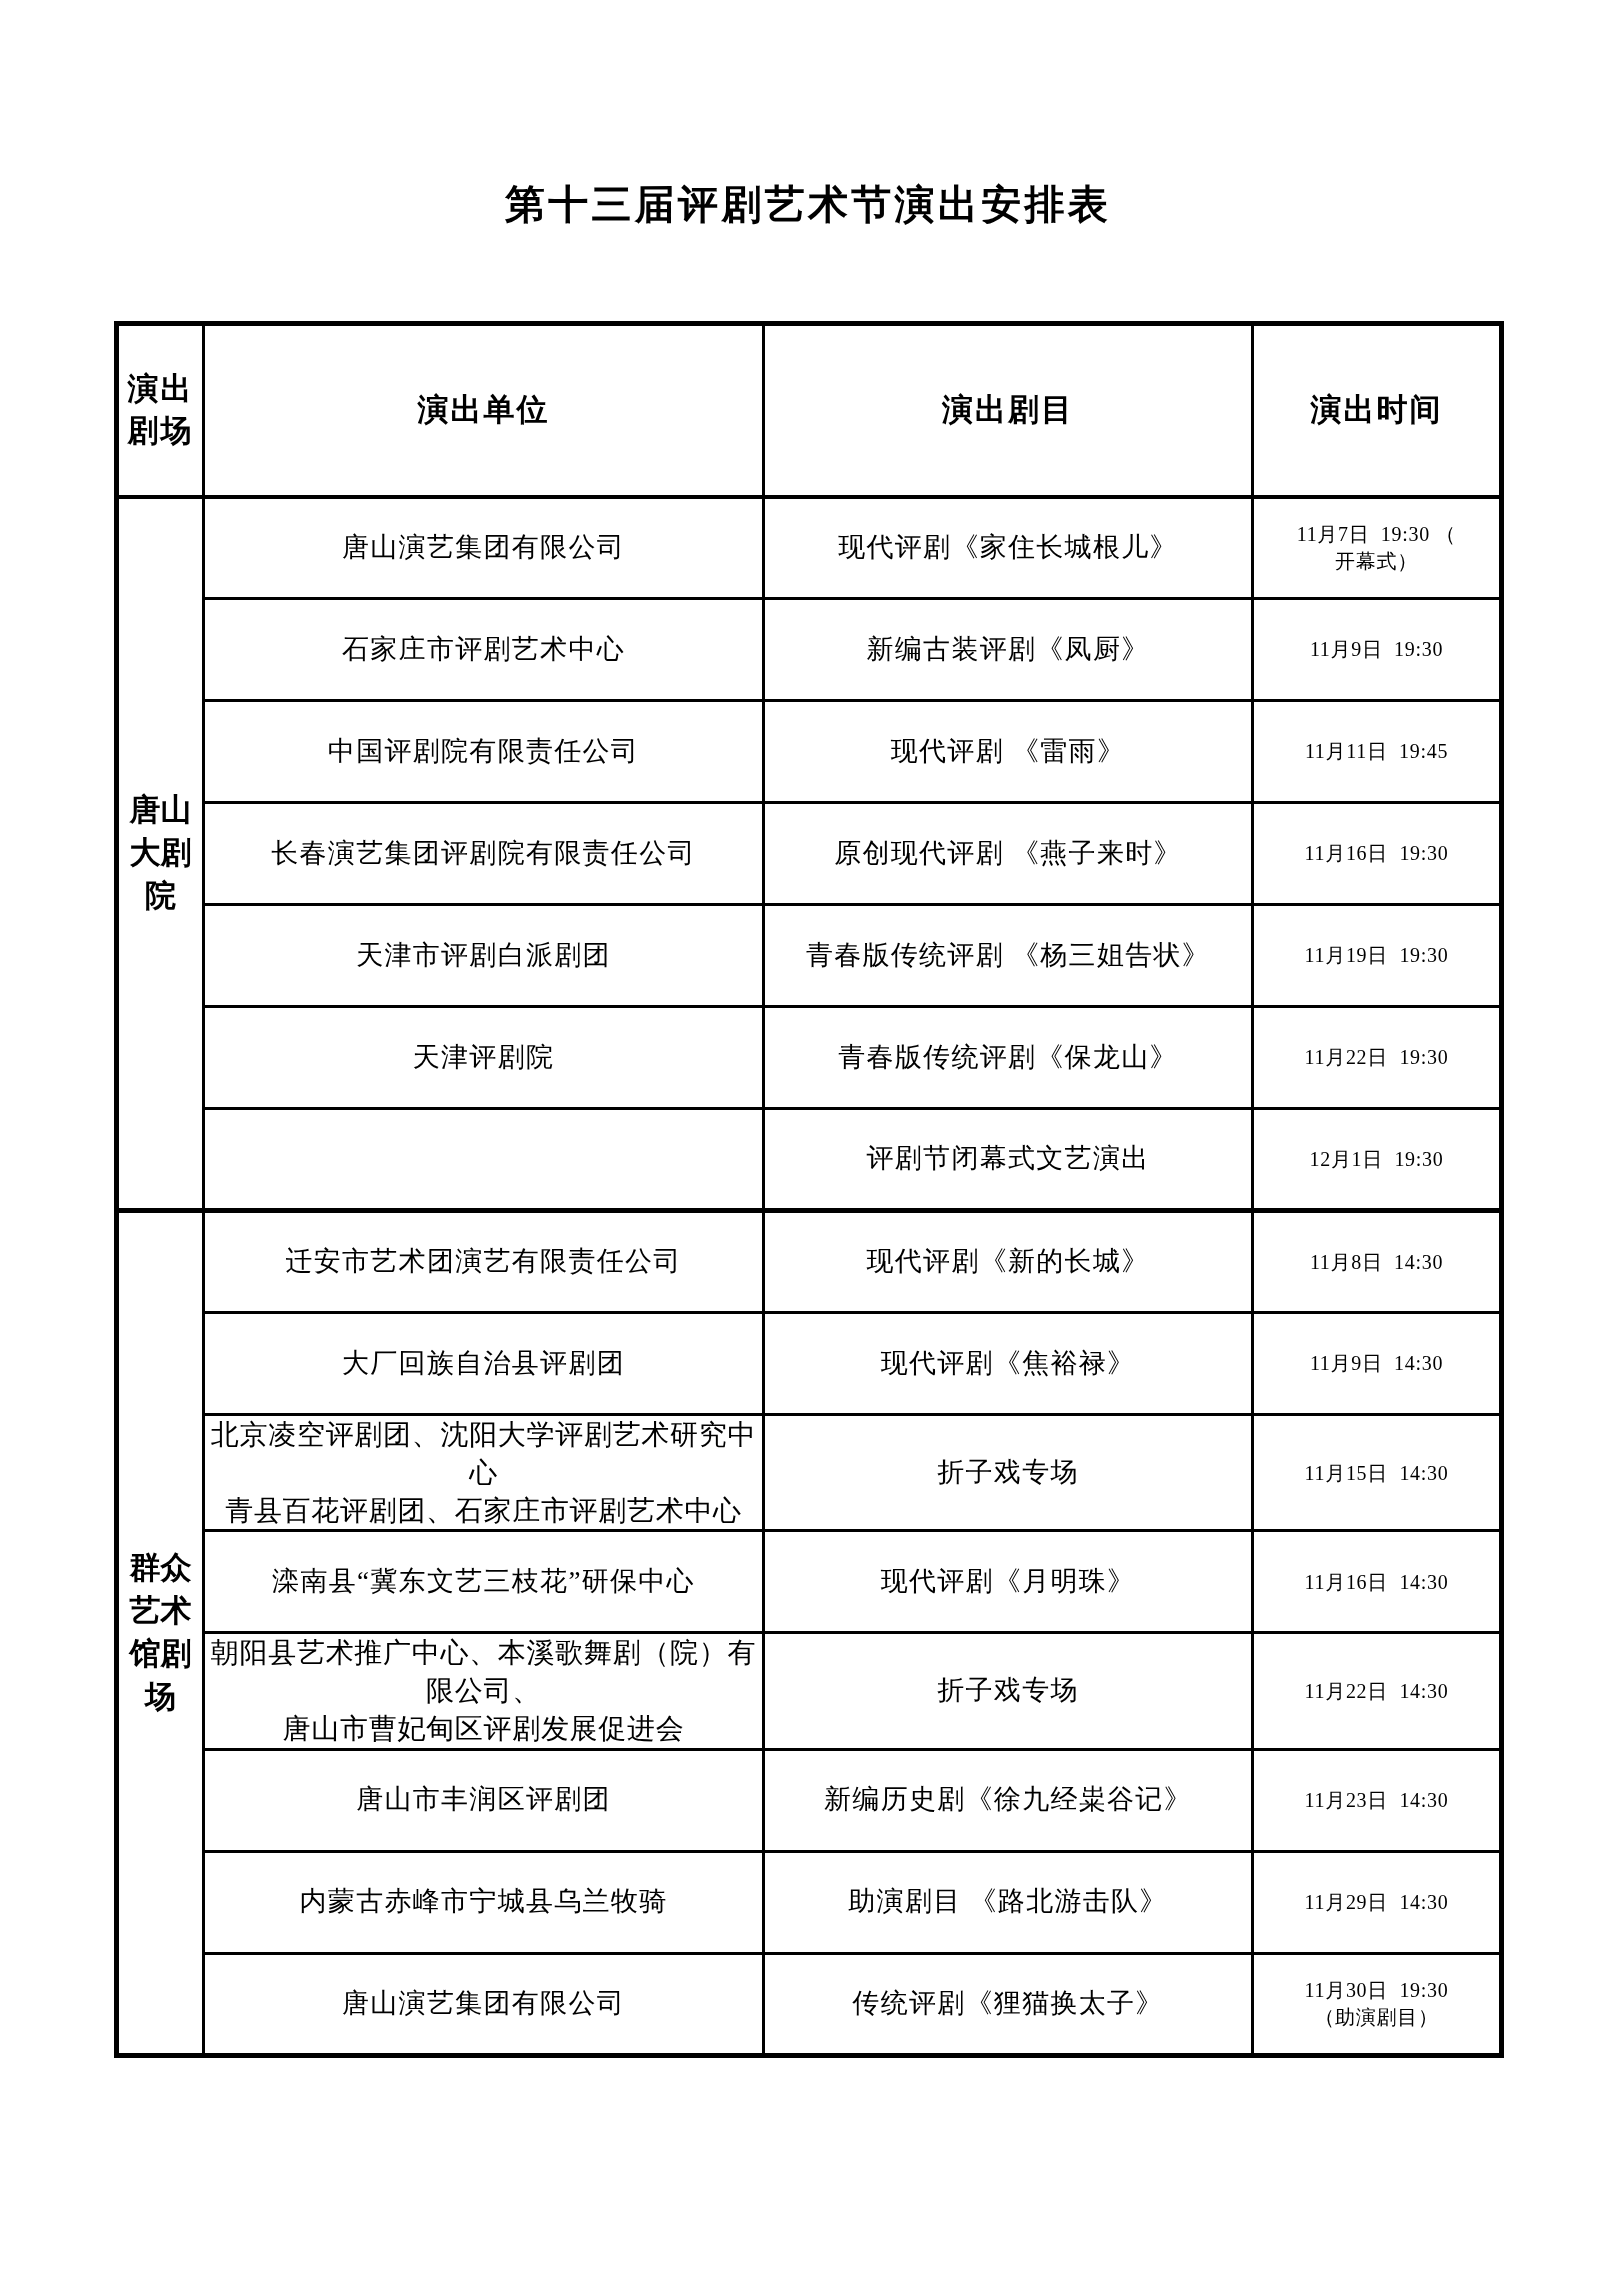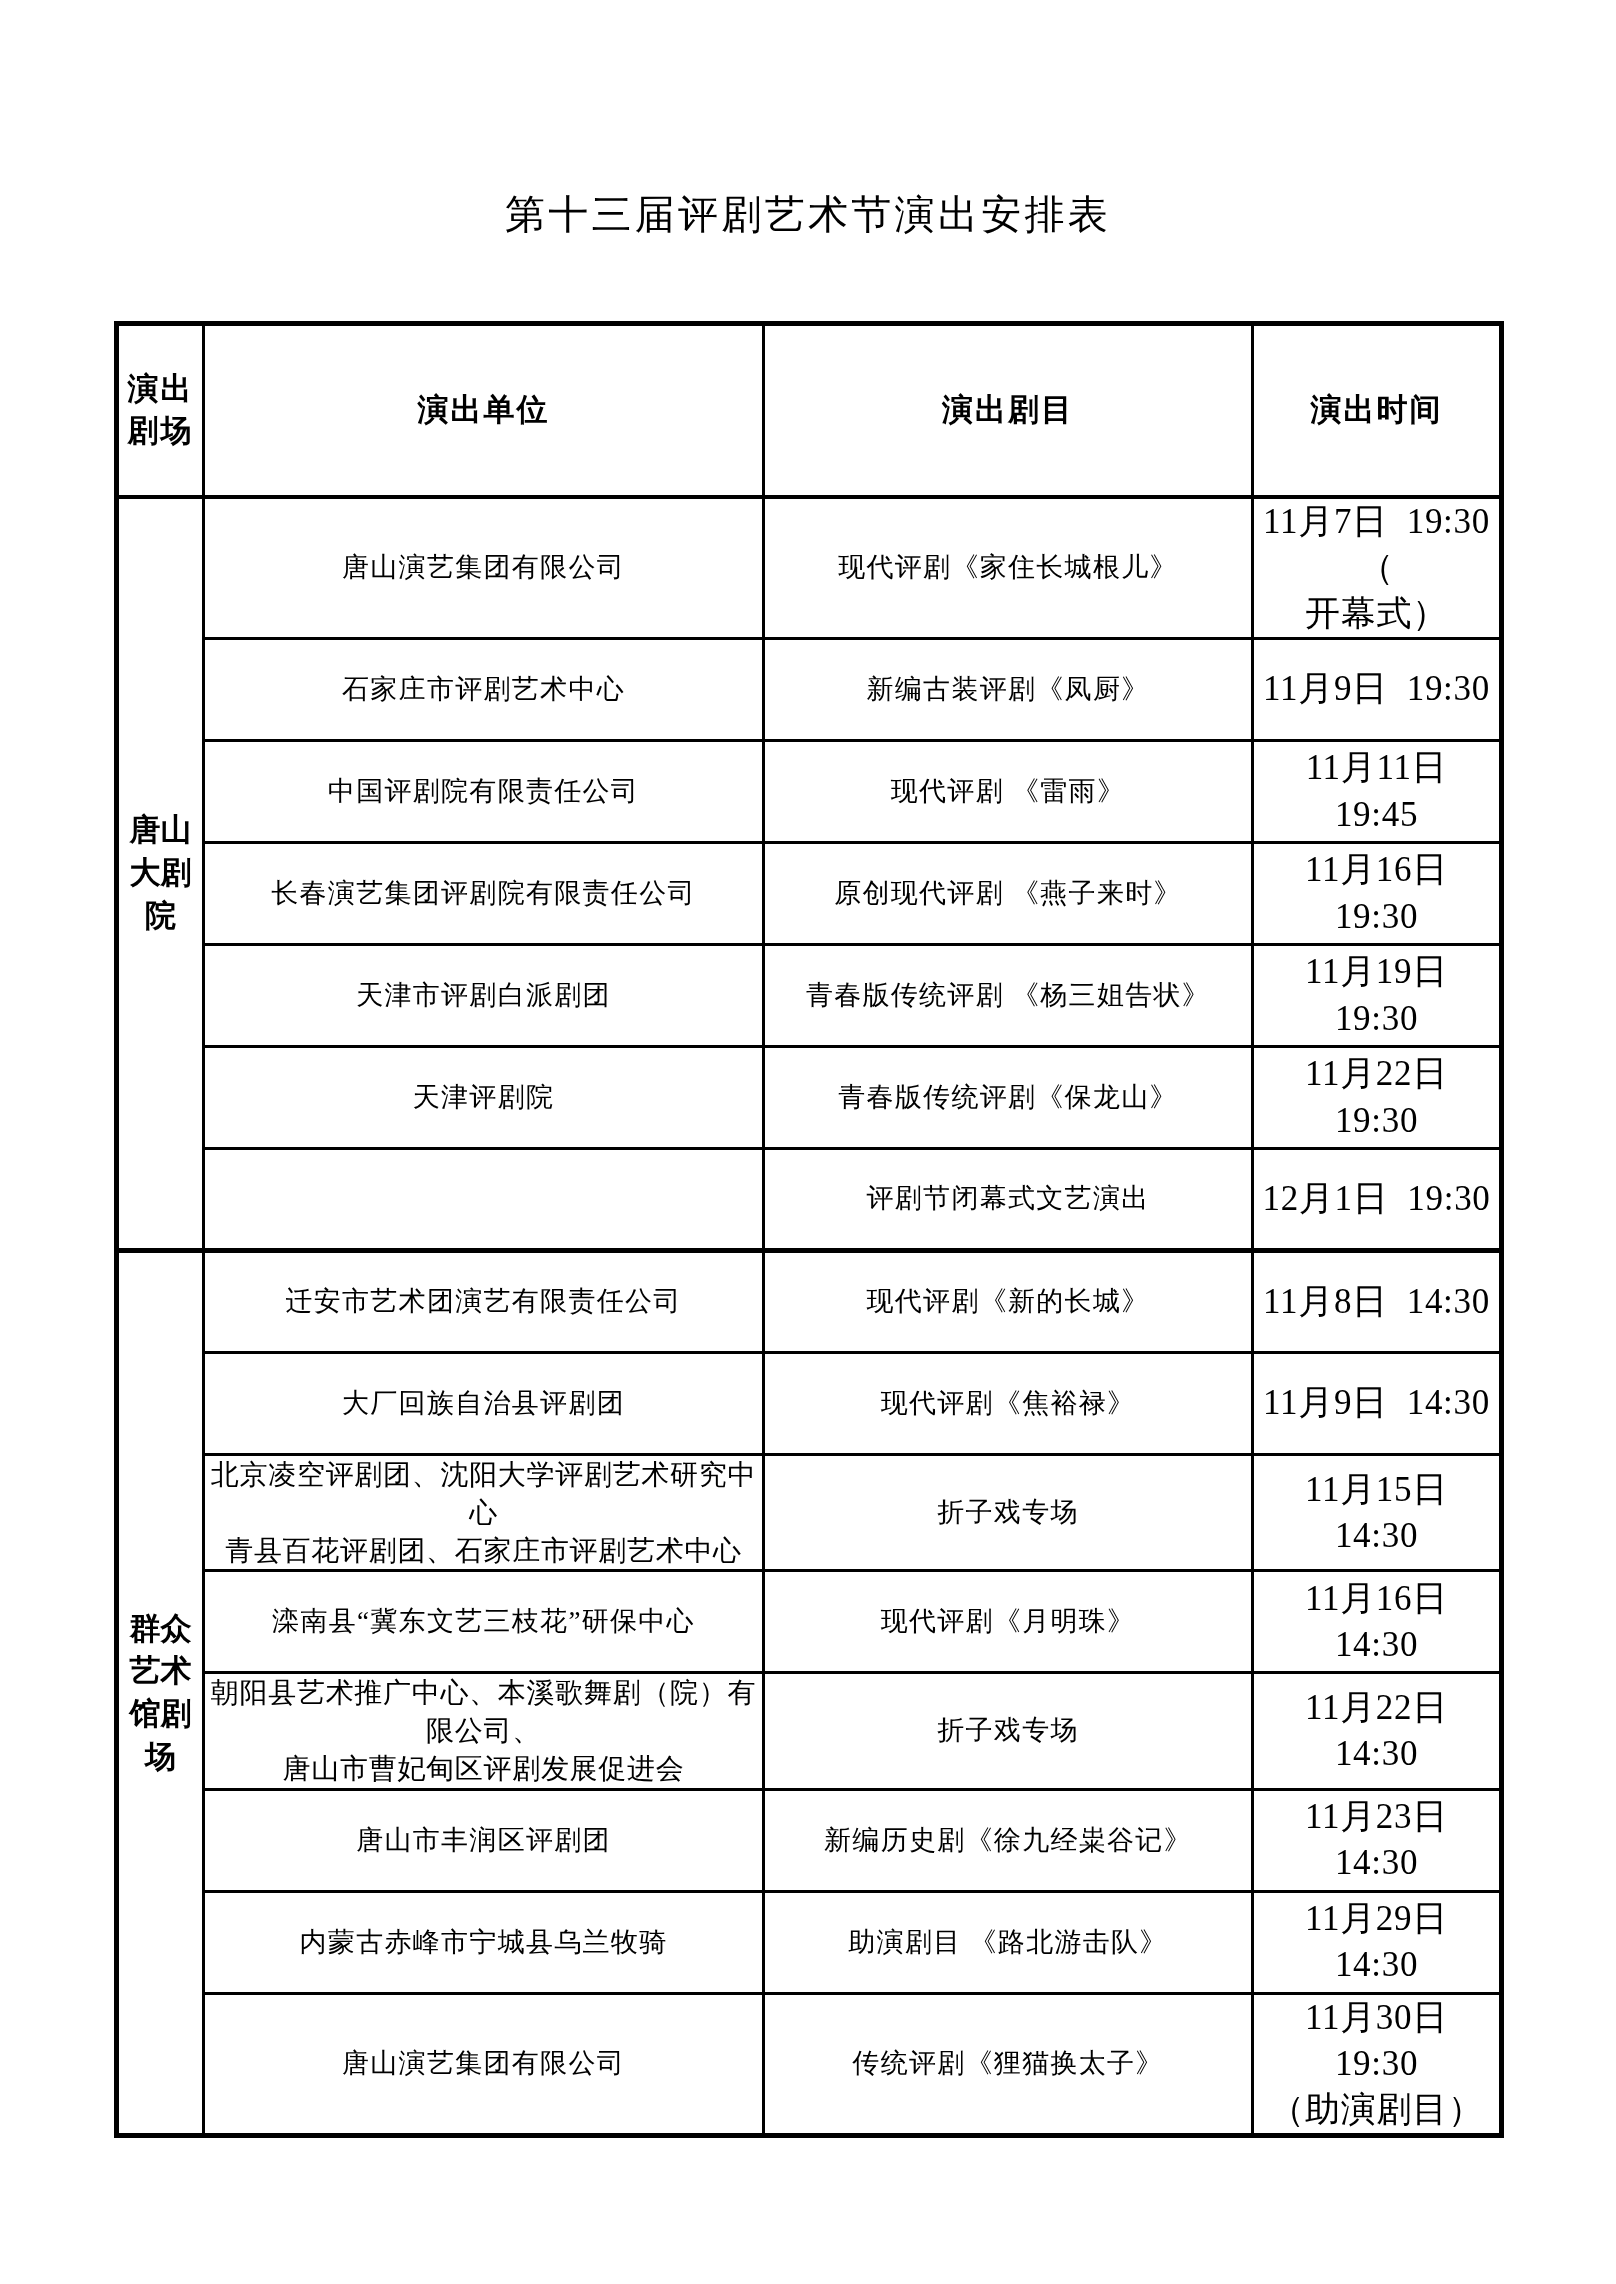--- a/index.html
+++ b/index.html
@@ -11,27 +11,27 @@
     position: relative;
     width: 1616px;
     height: 2284px;
     background: #ffffff;
     color: #000000;
     font-family: "Liberation Serif", "DejaVu Serif", serif;
     overflow: hidden;
   }
   .doc-title {
     position: absolute;
-    top: 187px;
+    top: 177px;
     left: 0;
     width: 100%;
     margin: 0;
     text-align: center;
     font-size: 40px;
-    font-weight: 400;
+    font-weight: 700;
     letter-spacing: 3.3px;
     white-space: pre-wrap;
   }
   table.schedule {
     position: absolute;
     left: 114px;
     top: 288px;
     border-collapse: collapse;
     table-layout: fixed;
     border: 5.9px solid #000;
@@ -74,21 +74,21 @@
     text-align: center;
   }
   td.unit-cell.small-text {
     font-size: 28px;
     letter-spacing: 0.7px;
     line-height: 1.35;
   }
   td.time-cell {
     letter-spacing: 0.7px;
     padding: 0 3.3px;
-    font-size: 35px;
+    font-size: 20px;
   }
   tr.group-start td { border-top-width: 5.9px; }
 </style>
 </head>
 <body>
 
 <div class="page">
 
   <h1 class="doc-title">第十三届评剧艺术节演出安排表</h1>
 

